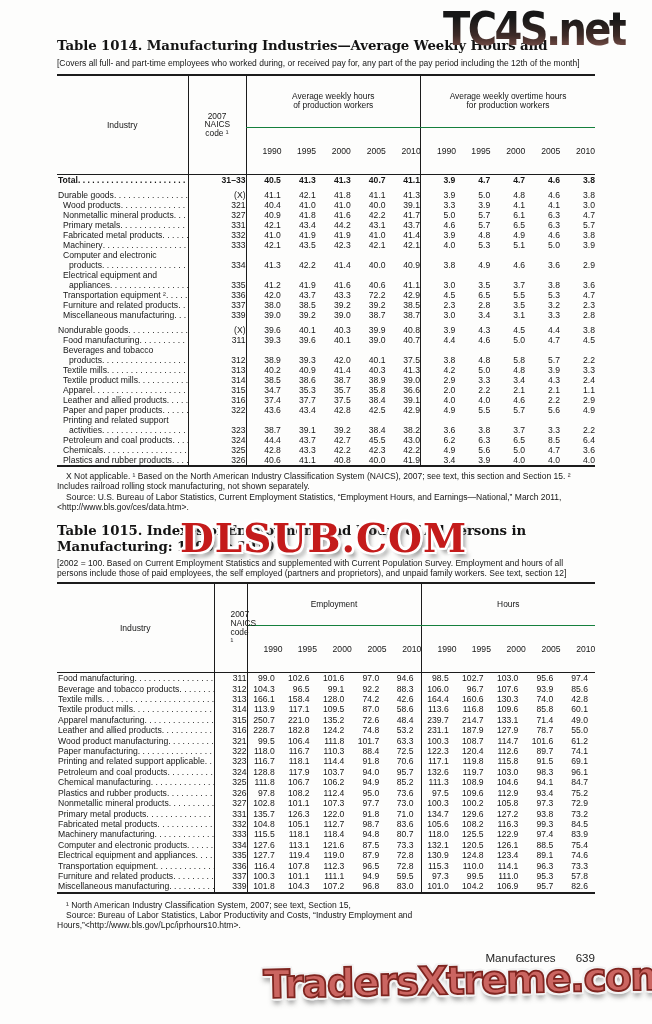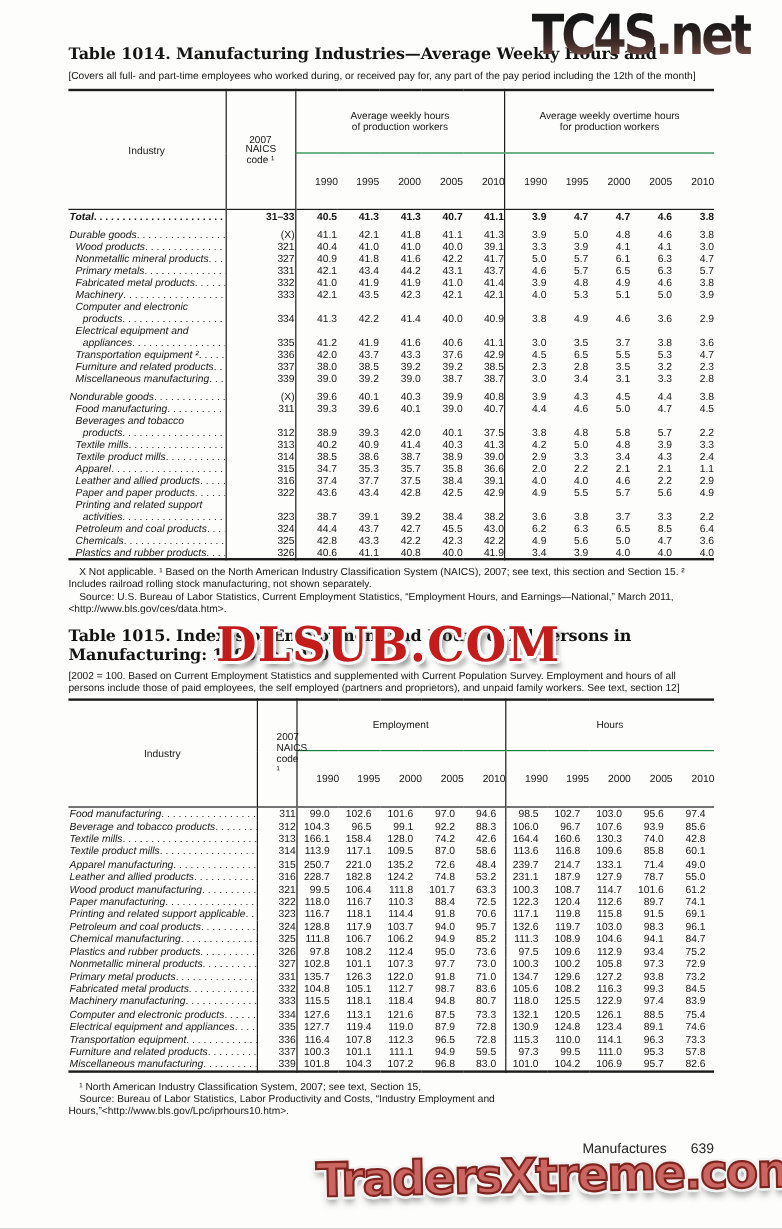--- a/index.html
+++ b/index.html
@@ -19,21 +19,21 @@
   .h-grp{white-space:pre-line;line-height:9.6px;font-size:8.4px;vertical-align:middle;
          border-bottom:1px solid #15803d;padding:2px 0 1px;}
   tr.yrs th{font-size:8.6px;height:14px;vertical-align:middle;margin-left:32px;}
   .vl{border-left:1px solid #1c1c1c;}
   table.dt tbody td{vertical-align:bottom;padding:0;font-size:8.6px;line-height:10px;height:10px;color:#161616;}
   #t1015 tbody td{line-height:10.4px;height:10.4px;}
   tbody tr.gap td{padding-top:5px;}
   tbody tr.bold td{font-weight:700;}
   td.lbl .lline{display:flex;align-items:baseline;overflow:hidden;}
   .ind0{padding-left:1px}.ind1{padding-left:6px}.ind2{padding-left:12px}
-  .ltxt{white-space:nowrap;font-style:italic;}
+  .ltxt{white-space:nowrap;}
   .leader{flex:1;overflow:hidden;white-space:nowrap;}
   .leader::before{content:" . . . . . . . . . . . . . . . . . . . . . . . . . . . . . . . . . . . . . . . . . . . . . . . ."}
   td.code{text-align:right;padding-left:4px;}
   td.num{text-align:right;padding-right:9px;}
   #t1015 td.num{padding-right:7px;}
   #t1014 col.c-ind{width:131px}#t1014 col.c-code{width:58px}#t1014 col.c-yr{width:34.9px}
   #t1015 col.c-ind{width:157px}#t1015 col.c-code{width:33px}#t1015 col.c-yr{width:34.8px}
   .fns{font-size:8.5px;line-height:10.3px;margin-top:4px;color:#161616;}
   .fns p{margin:0;text-indent:9px;}
   
@@ -291,21 +291,21 @@
             <td class="lbl">
               <div class="lline ind1">
                 <span class="ltxt">Transportation equipment ²</span>
                 <span class="leader"></span>
               </div>
             </td>
             <td class="code vl">336</td>
             <td class="num vl">42.0</td>
             <td class="num">43.7</td>
             <td class="num">43.3</td>
-            <td class="num">37.6</td>
+            <td class="num">72.2</td>
             <td class="num">42.9</td>
             <td class="num vl">4.5</td>
             <td class="num">6.5</td>
             <td class="num">5.5</td>
             <td class="num">5.3</td>
             <td class="num">4.7</td>
           </tr>
           <tr>
             <td class="lbl">
               <div class="lline ind1">

